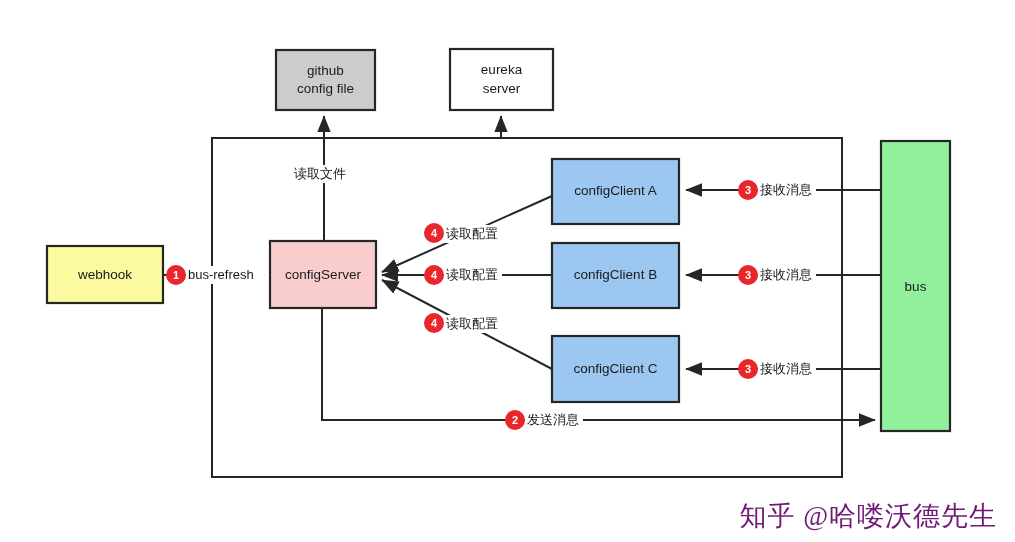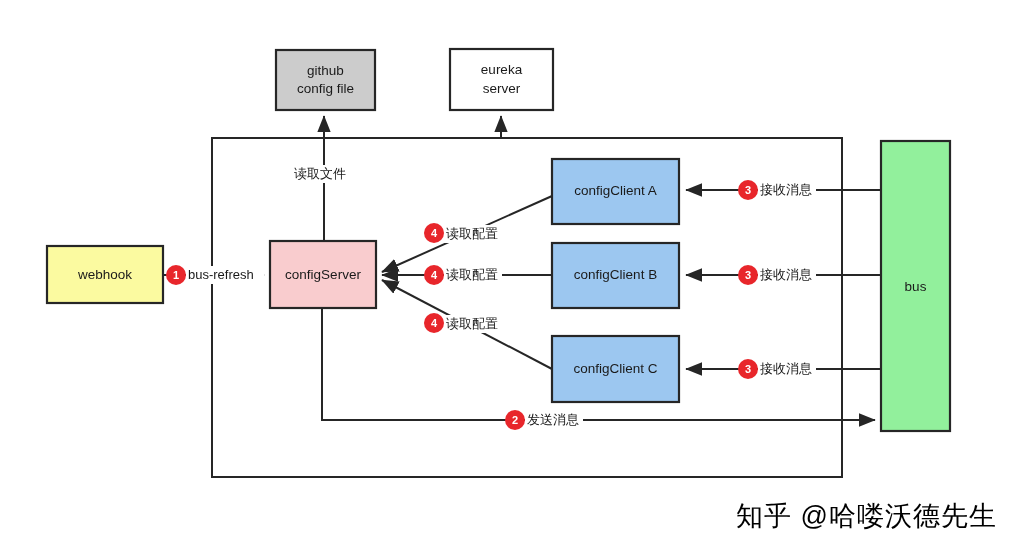--- a/index.html
+++ b/index.html
@@ -62,23 +62,23 @@
   }
   .container-rect {
     fill: none;
     stroke: #262626;
     stroke-width: 2;
   }
   .watermark {
     position: absolute;
     right: 18px;
     bottom: 8px;
-    font-family: Liberation Sans, sans-serif;
+    font-family: Liberation Serif, serif;
     font-size: 27px;
-    color: #000000;
+    color: #701a75;
     letter-spacing: 1px;
     white-space: nowrap;
     user-select: none;
   }
 </style>
 </head>
 <body>
 
 <div id="canvas">
 

